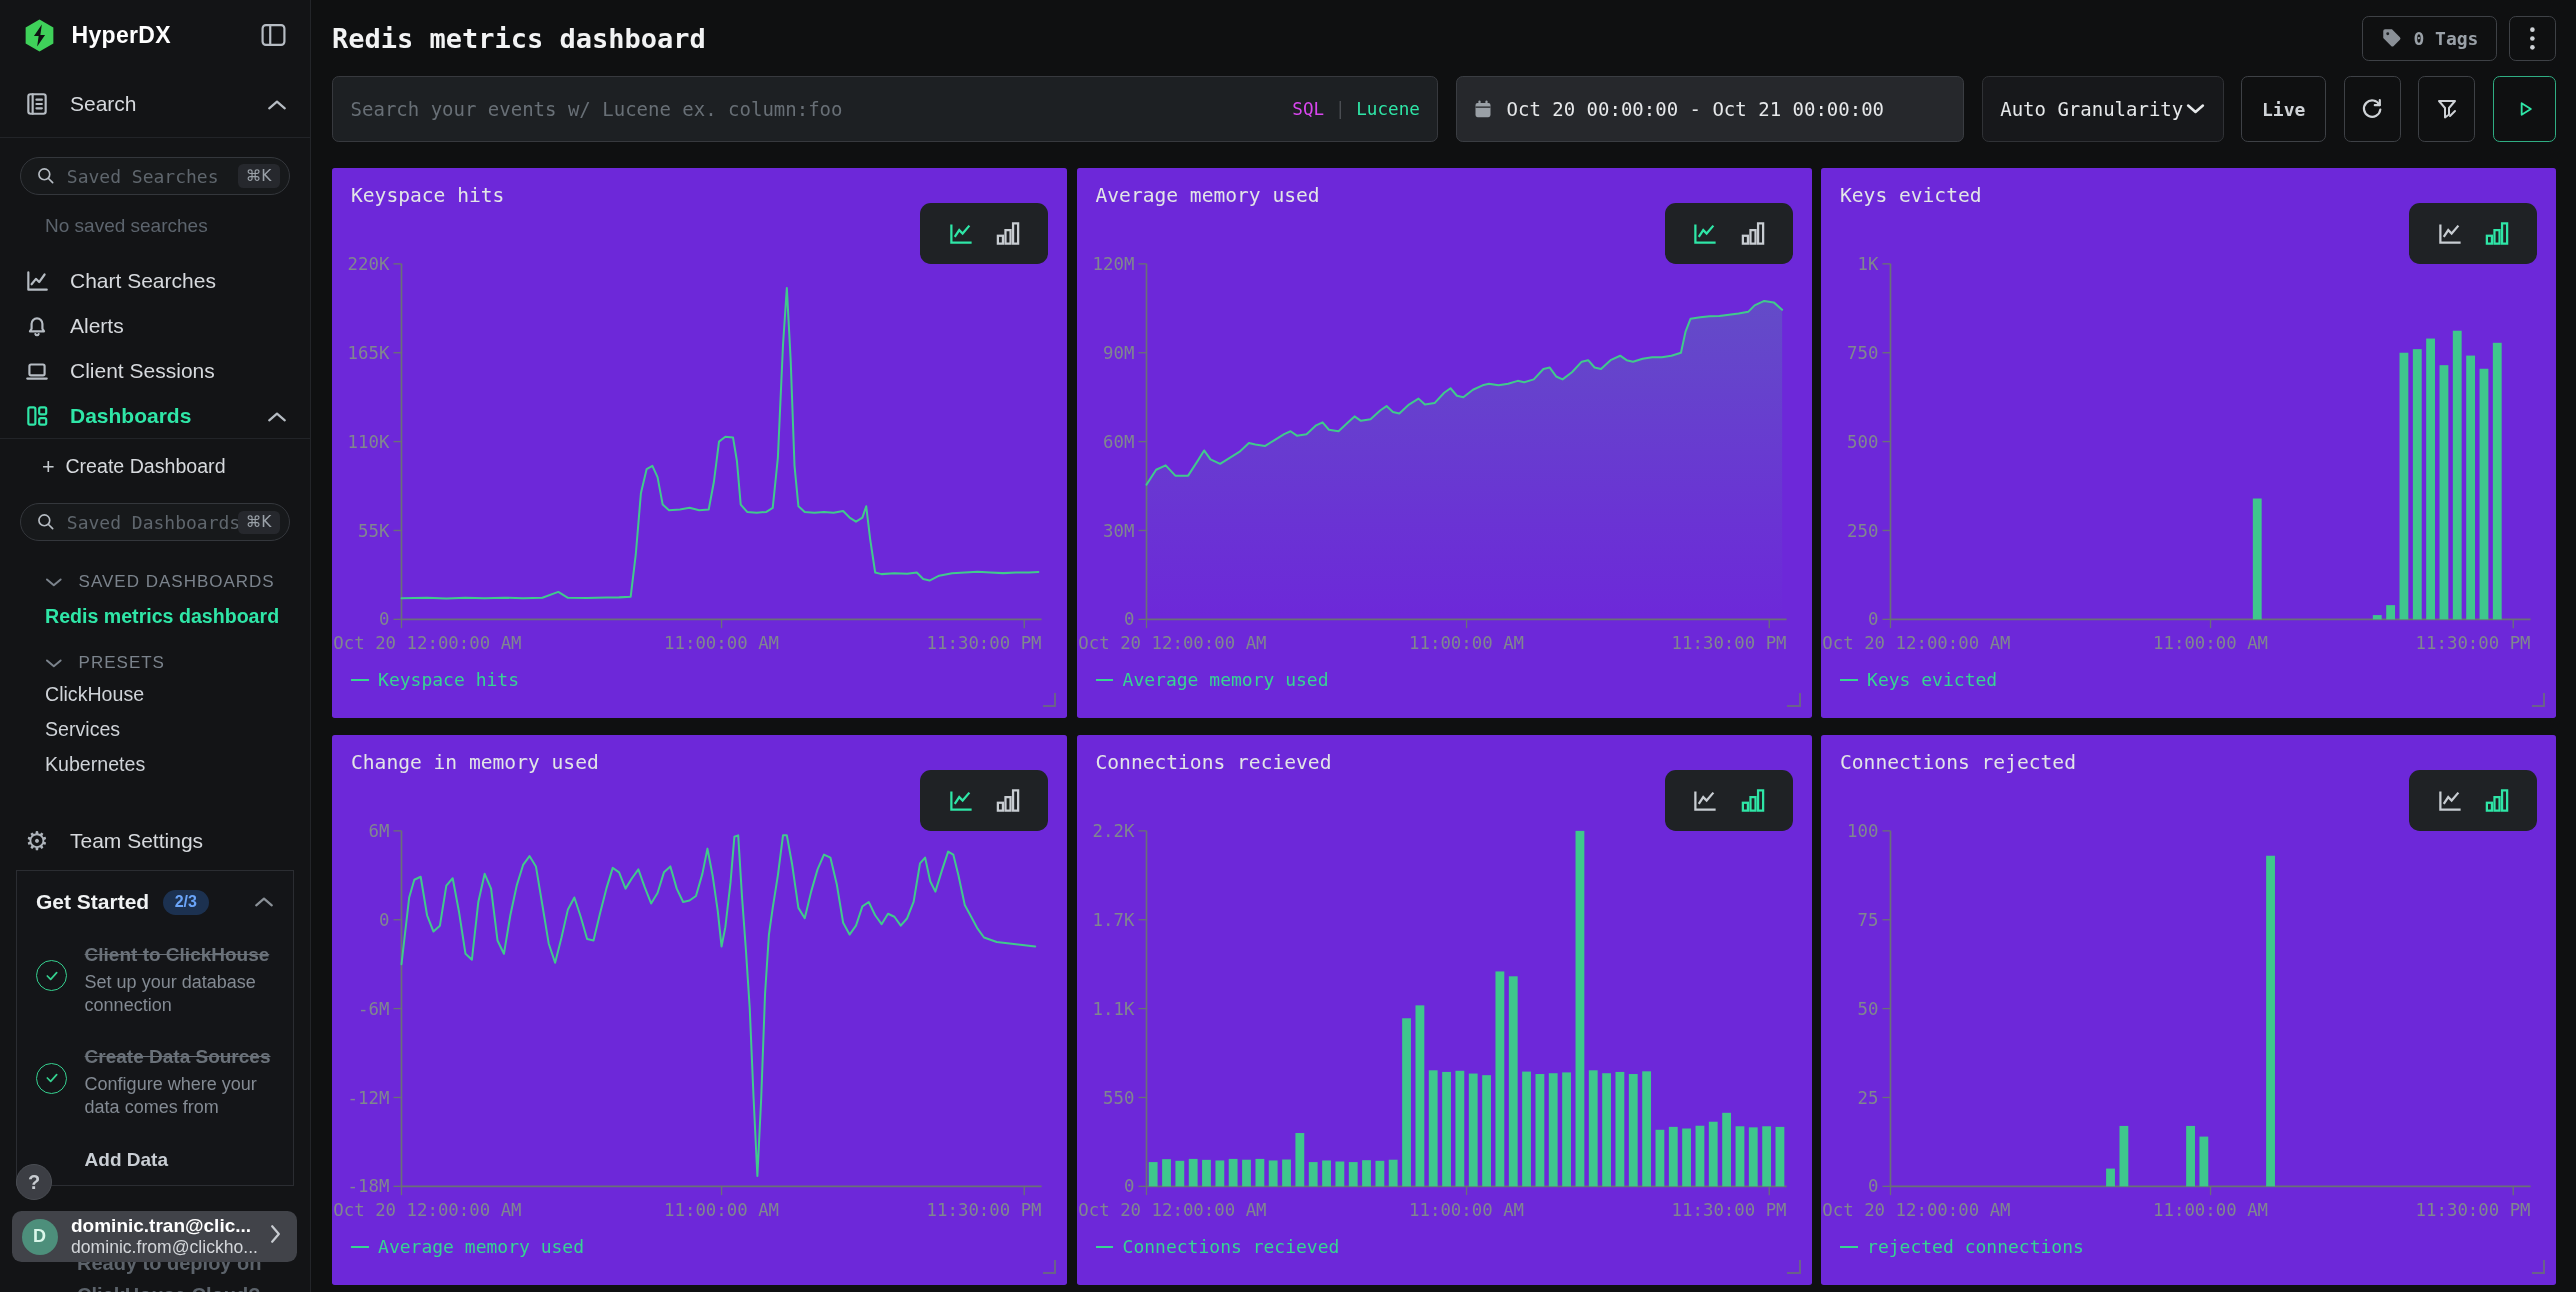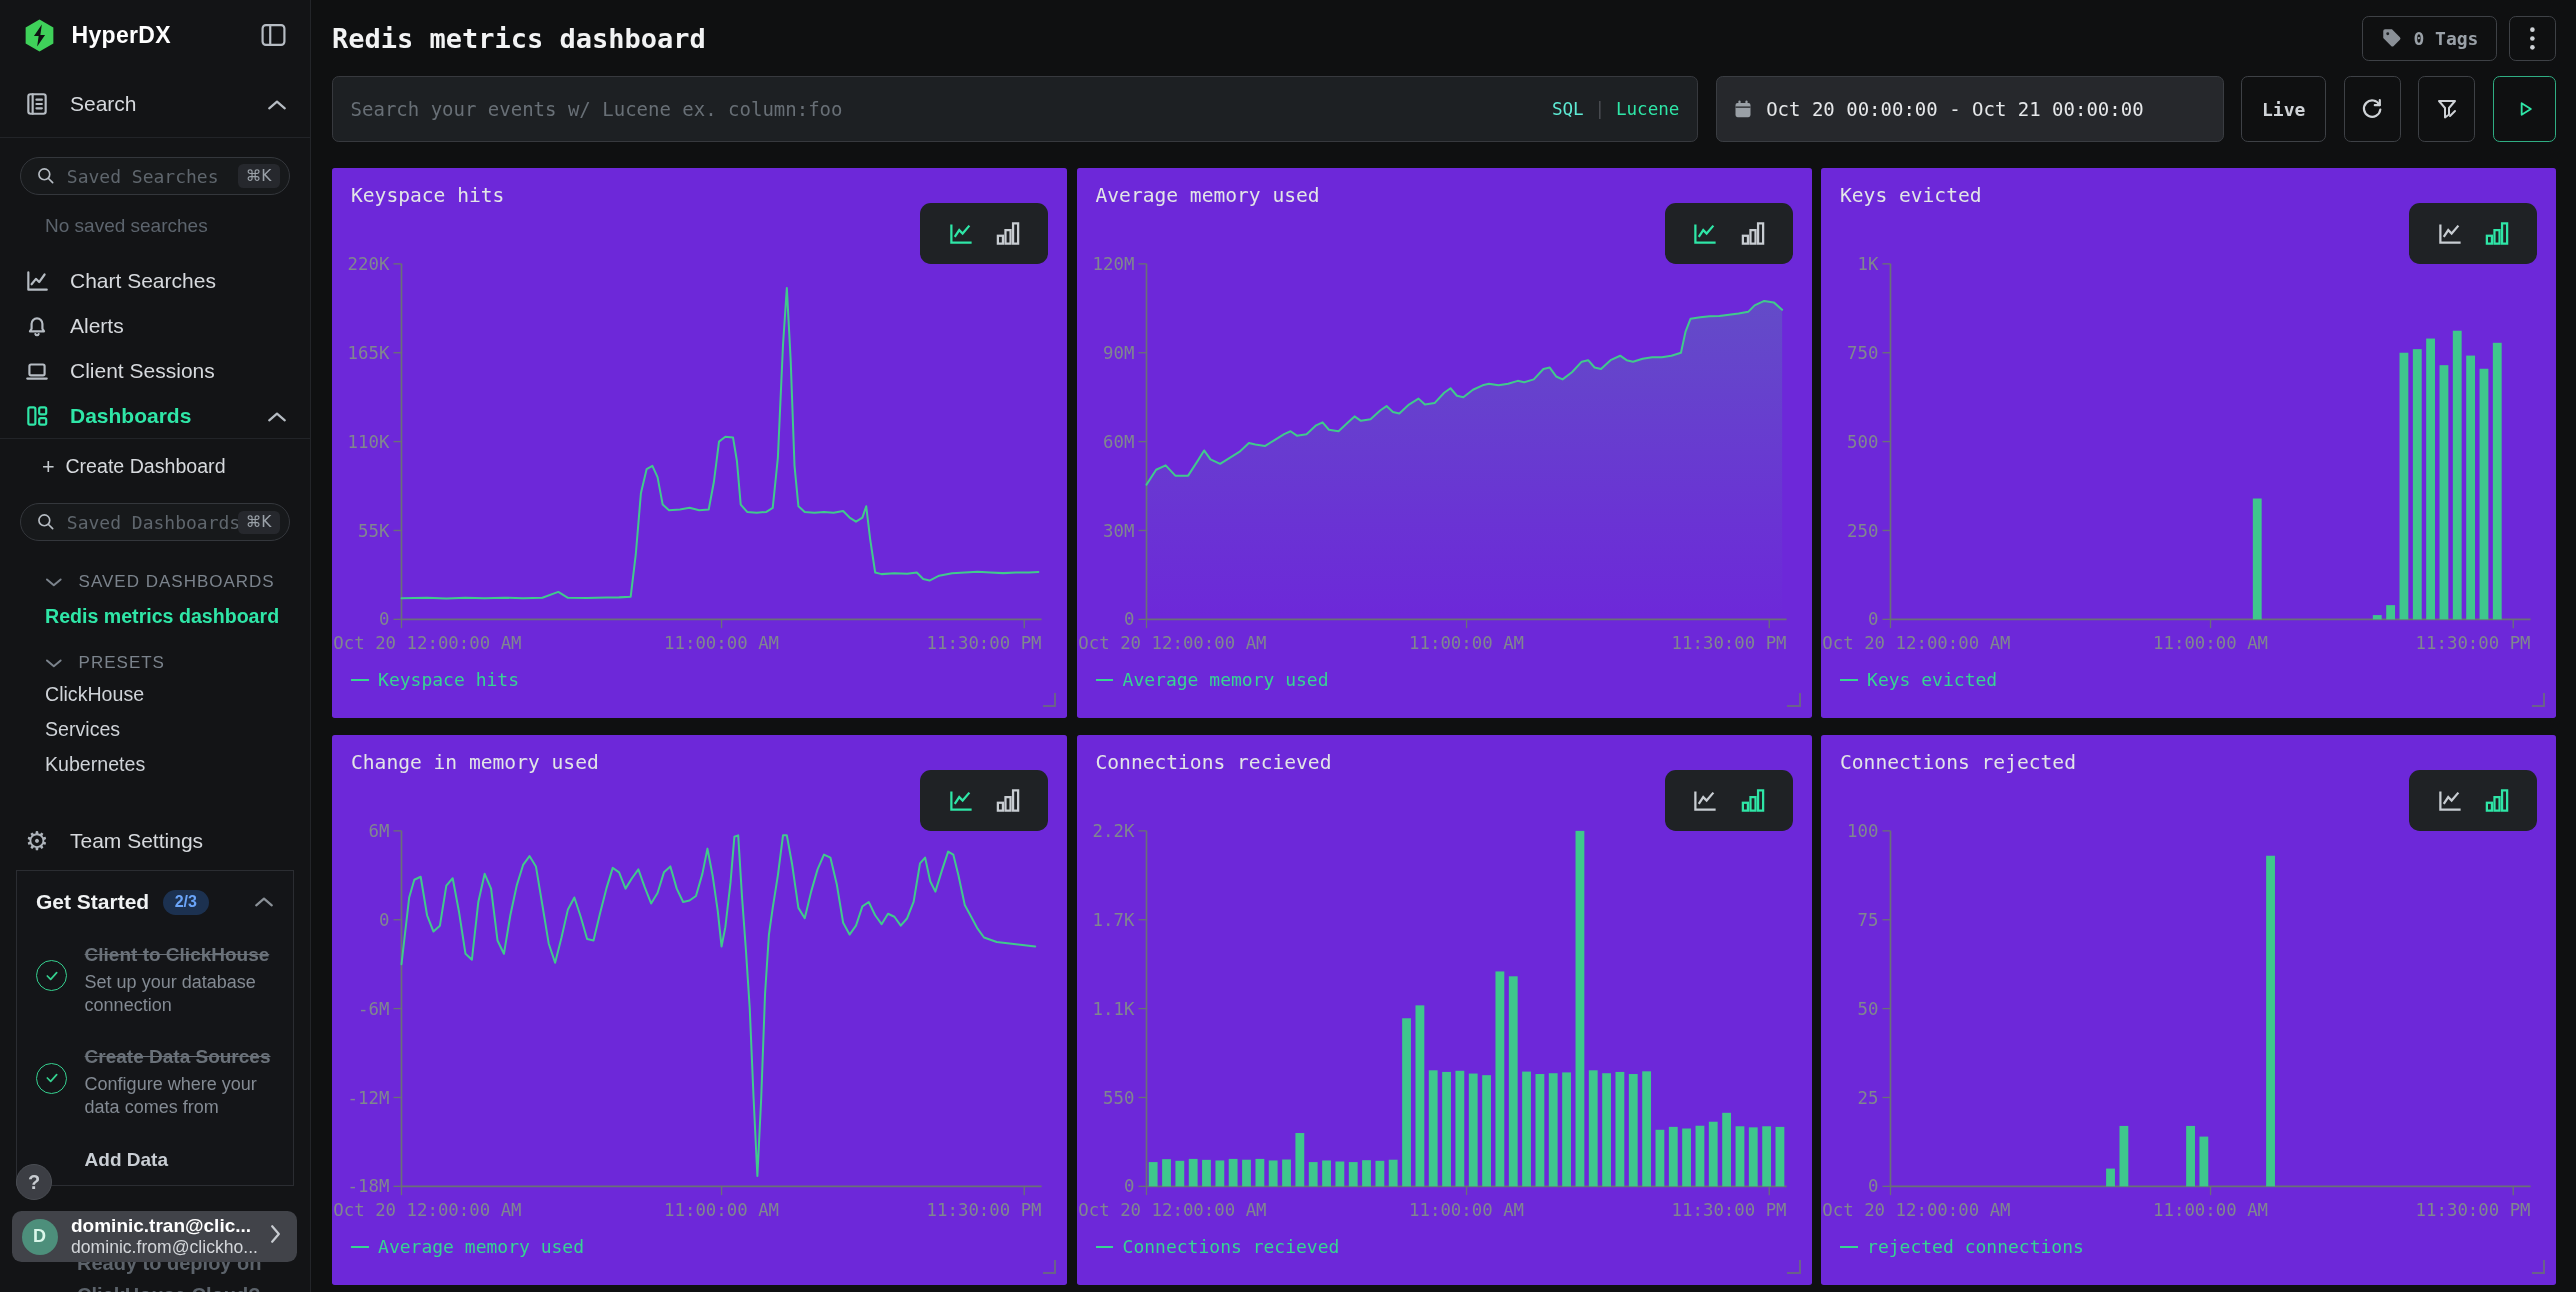--- a/index.html
+++ b/index.html
@@ -103,21 +103,21 @@
   .dots-btn { height:45px; width:47px; }
 
   .controls { display:flex; gap:17.6px; align-items:stretch; height:66px; }
   .search-box {
     flex:1; border:1px solid #37393e; background:#1d2023; border-radius:6.8px;
     display:flex; align-items:center; padding:0 17.6px;
   }
   .search-box input { flex:1; background:transparent; border:none; outline:none; font-size:19px; color:#d6d9dd; font-family:"DejaVu Sans Mono","Liberation Mono",monospace; min-width:0; }
   .search-box input::placeholder { color:#686f76; }
   .lang-switch { display:flex; gap:10.8px; font-size:17.6px; flex:none; align-items:center; }
-  .lang-sql { color:#5eead4; cursor:pointer;margin-left:14px; }
+  .lang-sql { color:#d946ef; cursor:pointer;margin-left:14px; }
   .lang-div { color:#4a4d52; }
   .lang-lucene { color:#2fe6a7; cursor:pointer; }
 
   .date-box { width:508px; background:#26282c; border:1px solid #3a3d42; border-radius:6.8px; display:flex; align-items:center; padding:0 16px; gap:13.5px; font-size:19px; color:#e6e8ea; cursor:pointer; flex:none; }
   .gran-box { width:242px; background:#17181b; border:1px solid #303236; border-radius:6.8px; display:flex; align-items:center; justify-content:space-between; padding:0 17.6px; font-size:19px; color:#e6e8ea; cursor:pointer; flex:none; }
   .live-btn { width:85px; flex:none; font-weight:bold; }
   .icon-btn { width:57px; flex:none; }
   .play-btn { width:63px; flex:none; border-color:#2fae83; }
 
   
@@ -380,20 +380,26 @@
     <div class="date-box mono">
       <svg width="20" height="21.6" viewBox="0 0 24 24">
           <rect x="3" y="5" width="18" height="17" rx="2.5" fill="#9aa0a6"></rect>
           <rect x="6.5" y="2" width="2.6" height="5" rx="1.2" fill="#9aa0a6"></rect>
           <rect x="14.9" y="2" width="2.6" height="5" rx="1.2" fill="#9aa0a6"></rect>
           <line x1="3" y1="10" x2="21" y2="10" stroke="#26282c" stroke-width="1.6"></line>
         </svg>
       <span>Oct 20 00:00:00 - Oct 21 00:00:00</span>
     </div>
 
+    <div class="gran-box mono">
+      <span>Auto Granularity</span>
+      <svg width="19" height="11.5" viewBox="0 0 18 10">
+          <polyline points="2,2 9,8 16,2" class="icon-stroke" style="stroke:#e6e8ea;stroke-width:2.4"></polyline>
+        </svg>
+    </div>
 
     <button class="btn live-btn mono">Live</button>
 
     <button class="btn icon-btn">
       <svg width="24" height="24" viewBox="0 0 24 24">
           <path d="M19.5 8 A8.2 8.2 0 1 0 20.3 12.5" class="icon-stroke" style="stroke:#cfd3d7;stroke-width:2.2"></path>
           <polyline points="19.8,3.2 19.8,8.2 14.8,8.2" class="icon-stroke" style="stroke:#cfd3d7;stroke-width:2.2"></polyline>
         </svg>
     </button>
 

